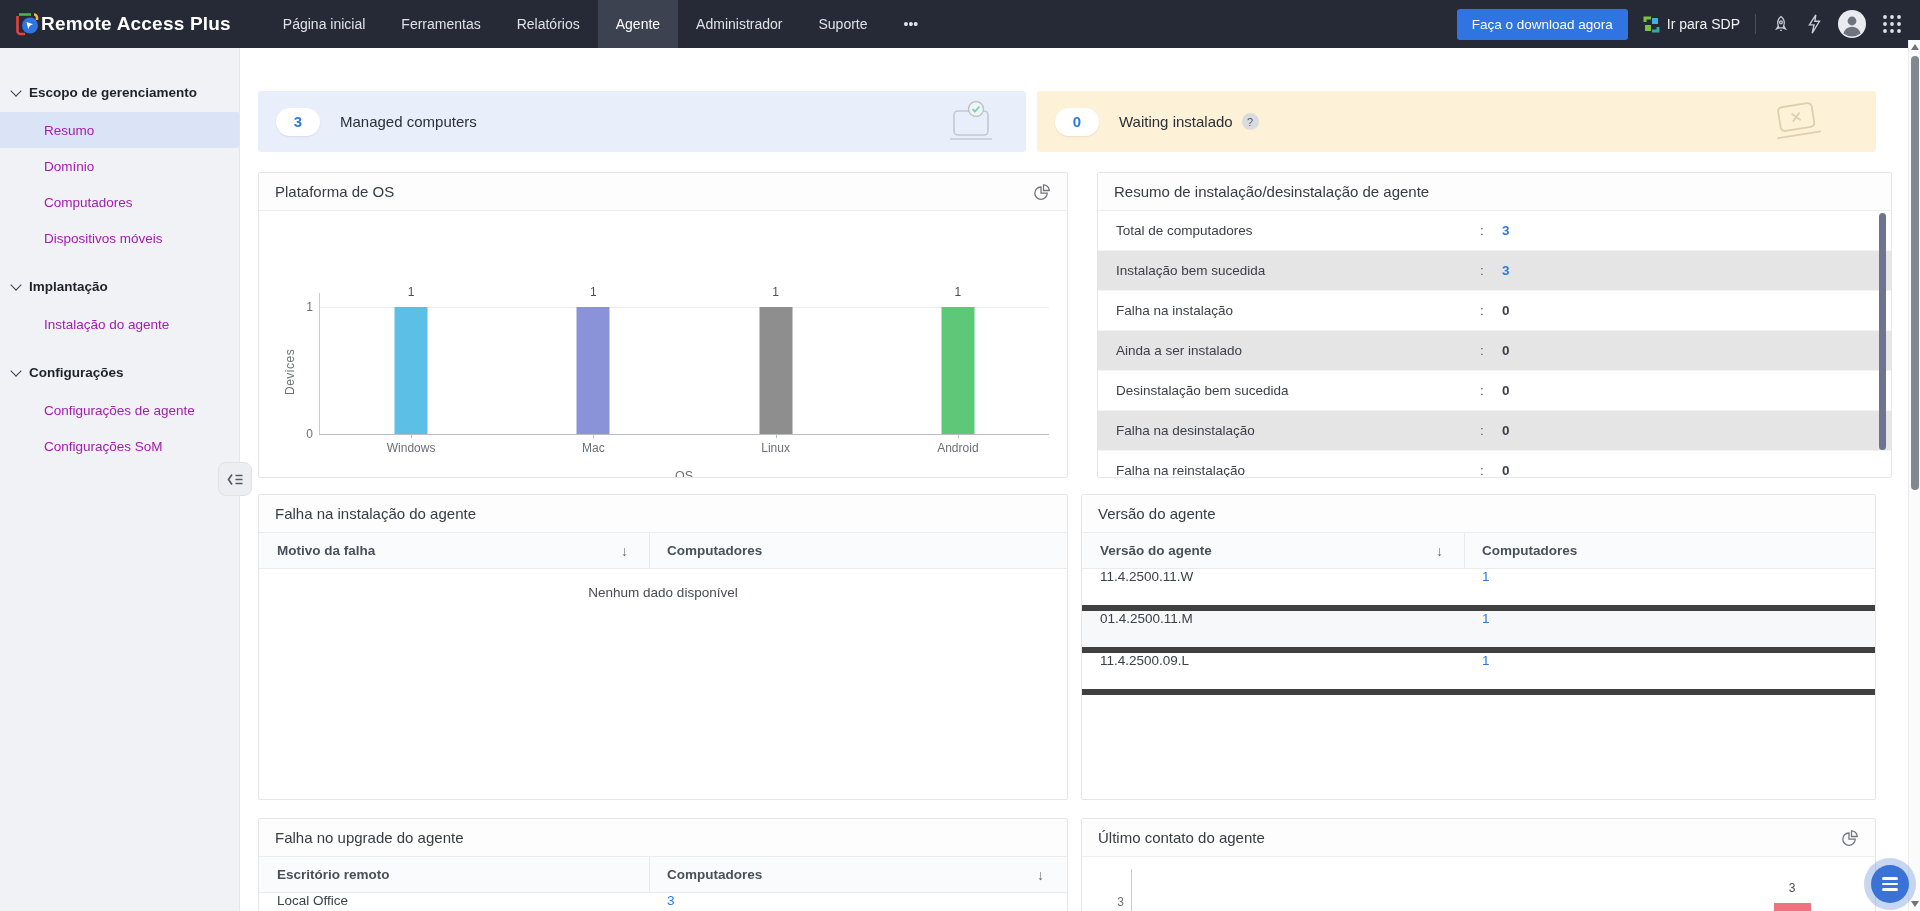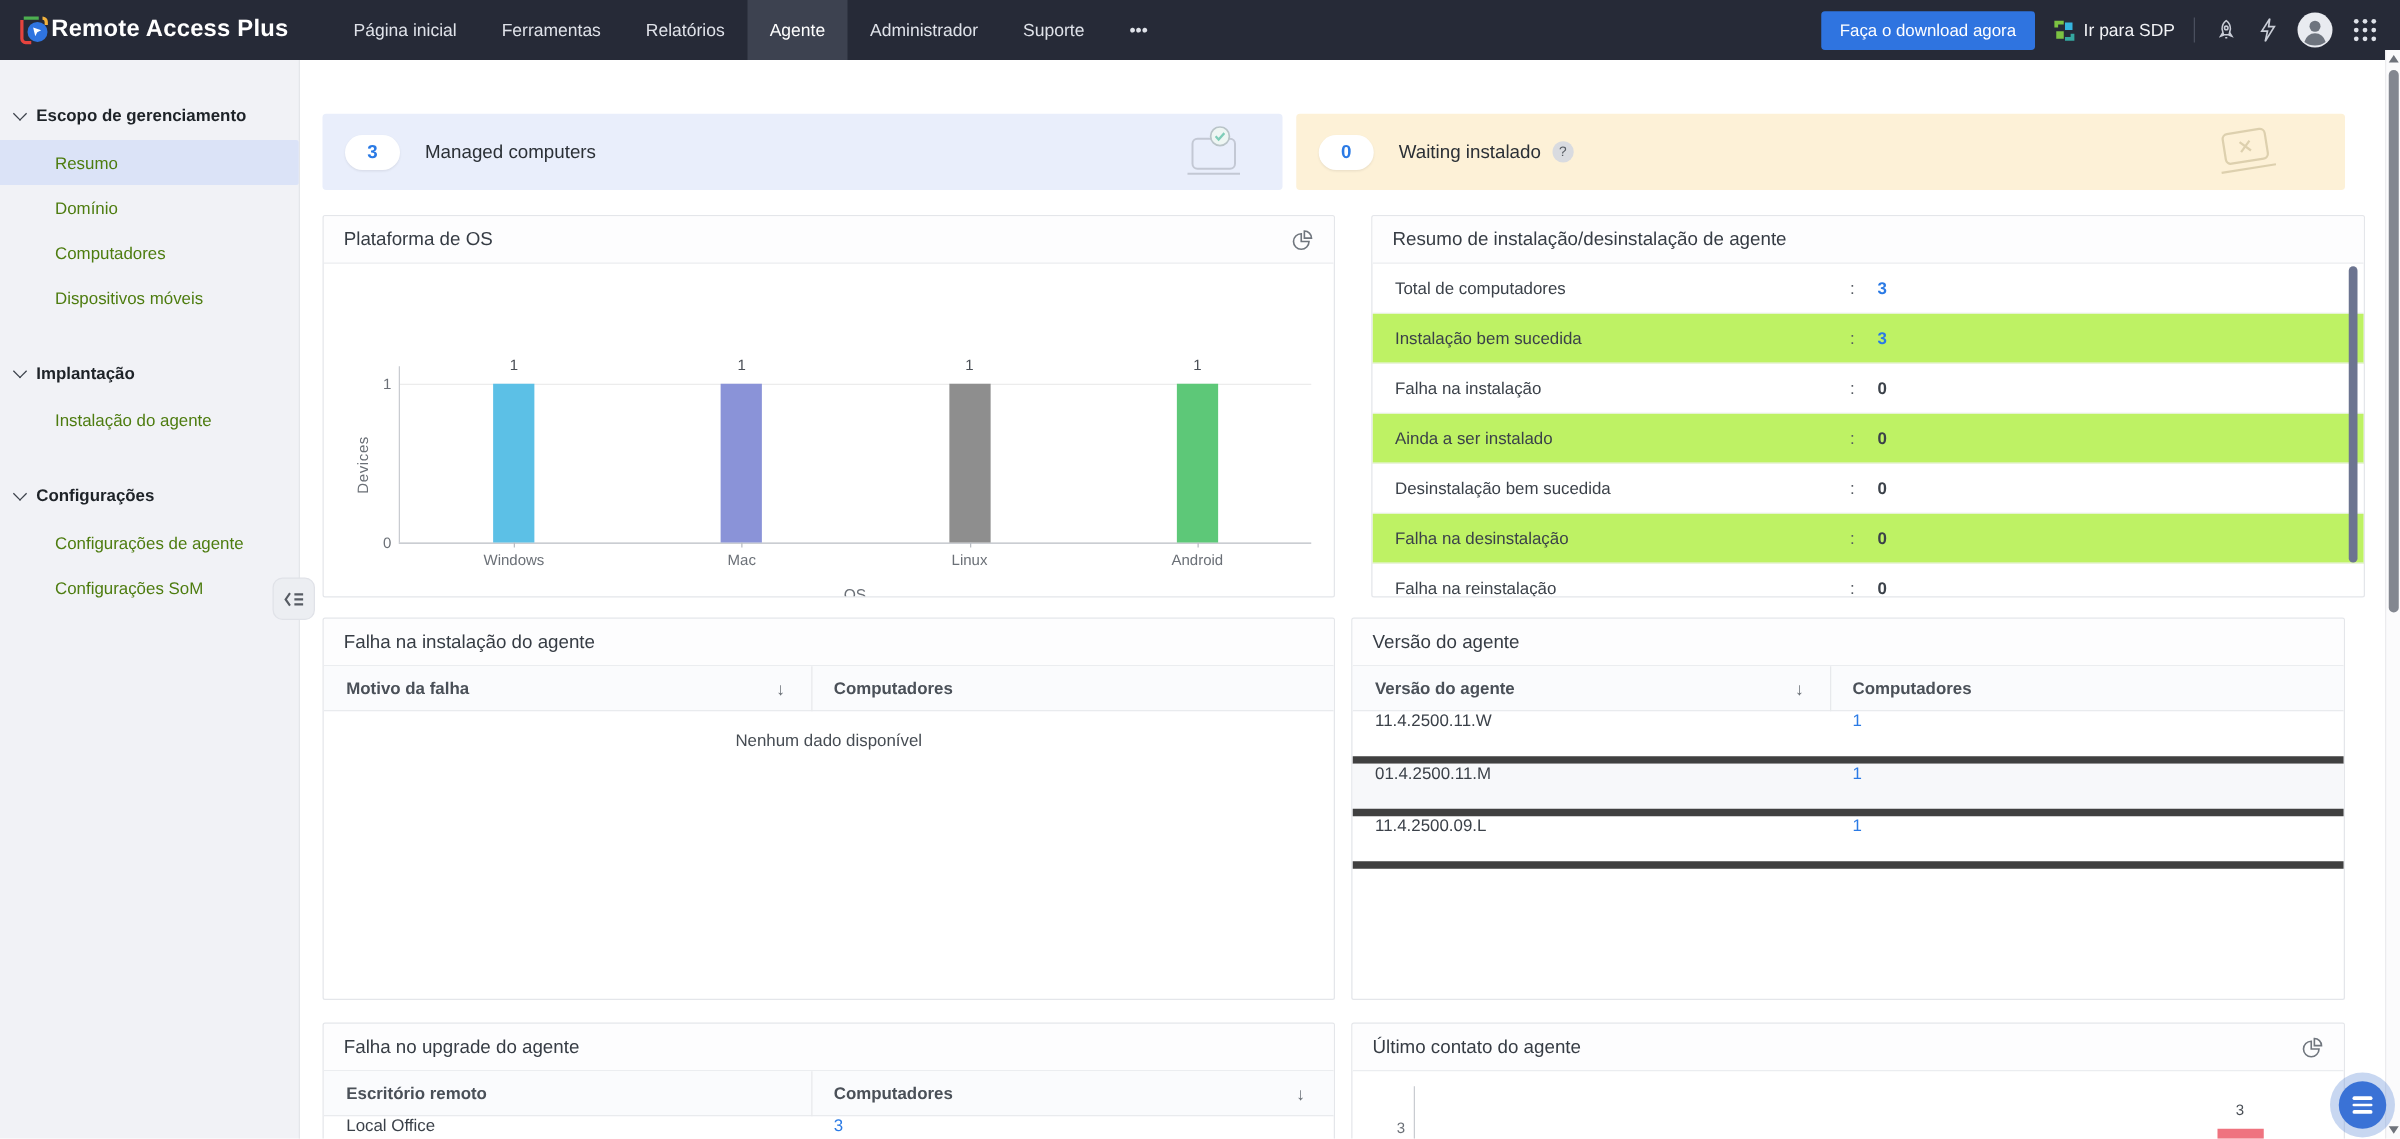--- a/index.html
+++ b/index.html
@@ -15,23 +15,23 @@
   .nav-item.active { background:#3d4250; color:#fff; }
   .nav-right { margin-left:auto; display:flex; align-items:center; gap:15px; padding-right:18px; }
   .btn-download { background:#2f74e0; color:#fff; font-size:13.5px; padding:8px 15px; border-radius:3px; border:none; cursor:pointer; font-family:inherit; }
   .sdp { display:flex; align-items:center; gap:7px; color:#f2f3f6; font-size:14px; cursor:pointer; }
   .nav-divider { width:1px; height:20px; background:#4a4f5e; }
   .nav-icon { display:flex; align-items:center; cursor:pointer; }
 
   
   .sidebar { position:absolute; left:0; top:48px; width:240px; height:863px; background:#f1f2f6; border-right:1px solid #e4e6ea; padding-top:30px; z-index:5; }
   .section-title { display:flex; align-items:center; gap:9px; height:28px; padding-left:12px; margin-bottom:6px; font-size:13.5px; font-weight:bold; color:#1e2328; cursor:pointer; }
-  .section { margin-top:28px; }
+  .section { margin-top:16px; }
   .chev { width:8px; height:8px; border-left:1.5px solid #3c424b; border-bottom:1.5px solid #3c424b; transform:rotate(-45deg); margin-top:-3px; }
-  .side-item { height:36px; display:flex; align-items:center; padding-left:44px; font-size:13.5px; color:#4d7c0f; cursor:pointer; }
+  .side-item { height:36px; display:flex; align-items:center; padding-left:44px; font-size:13.5px; color:#a21caf; cursor:pointer; }
   .side-item.selected { background:#dbe3f7; border-radius:0 2px 2px 0; }
   .collapse-tab { position:absolute; left:218px; top:462px; width:34px; height:34px; background:#eceef2; border:1px solid #e0e2e8; border-radius:8px; display:flex; align-items:center; justify-content:center; cursor:pointer; z-index:6; }
 
   
   .content { position:absolute; left:241px; top:48px; width:1667px; height:863px; background:#fff; overflow:hidden; }
 
   .banner { position:absolute; top:43px; height:61px; border-radius:3px; display:flex; align-items:center; padding:0 18px; }
   .banner-blue { left:17px; width:768px; background:#e9eefb; }
   .banner-yellow { left:796px; width:839px; background:#fdf1d7; }
   .count-box { width:44px; height:28px; background:#fff; border-radius:14px; box-shadow:0 1px 2px rgba(0,0,0,.08); display:flex; align-items:center; justify-content:center; font-size:15px; font-weight:bold; color:#2a7ae5; cursor:pointer; }
@@ -51,21 +51,21 @@
   .sort { position:absolute; font-size:14px; color:#6a7077; font-weight:normal; cursor:pointer; }
   .trow { position:relative; height:42px; display:flex; align-items:flex-start; font-size:13.5px; color:#3b4149; border-bottom:6px solid #404040; }
   .trow.alt { background:#f7f8fa; }
   .cell1 { padding-left:18px; }
   .cell2 { position:absolute; left:400px; }
   .link { color:#2a7ae5; cursor:pointer; }
   .empty-msg { margin-top:16px; text-align:center; font-size:13.5px; color:#464c53; }
 
   
   .srow { position:relative; height:40px; display:flex; align-items:center; font-size:13.5px; color:#3b4149; border-bottom:1px solid #f2f3f5; }
-  .srow.alt { background:#bef264;text-align:center; }
+  .srow.alt { background:#e5e5e5;text-align:center; }
   .srow .lab { padding-left:18px; }
   .srow .colon { position:absolute; left:382px; color:#565b62; }
   .srow .val { position:absolute; left:404px; font-weight:bold; color:#3b4149; }
   .srow .val.link { color:#2a7ae5; }
   .inner-scroll { position:absolute; right:5px; top:40px; width:7px; height:237px; background:#6c7490; border-radius:4px; cursor:pointer; }
 
   
   .chart { position:absolute; left:0; top:38px; right:0; bottom:0; }
   .vax { position:absolute; left:60px; top:82px; width:1px; height:141px; background:#c9ccd1; }
   .hax { position:absolute; left:60px; top:223px; width:730px; height:1px; background:#b9bdc3; }

